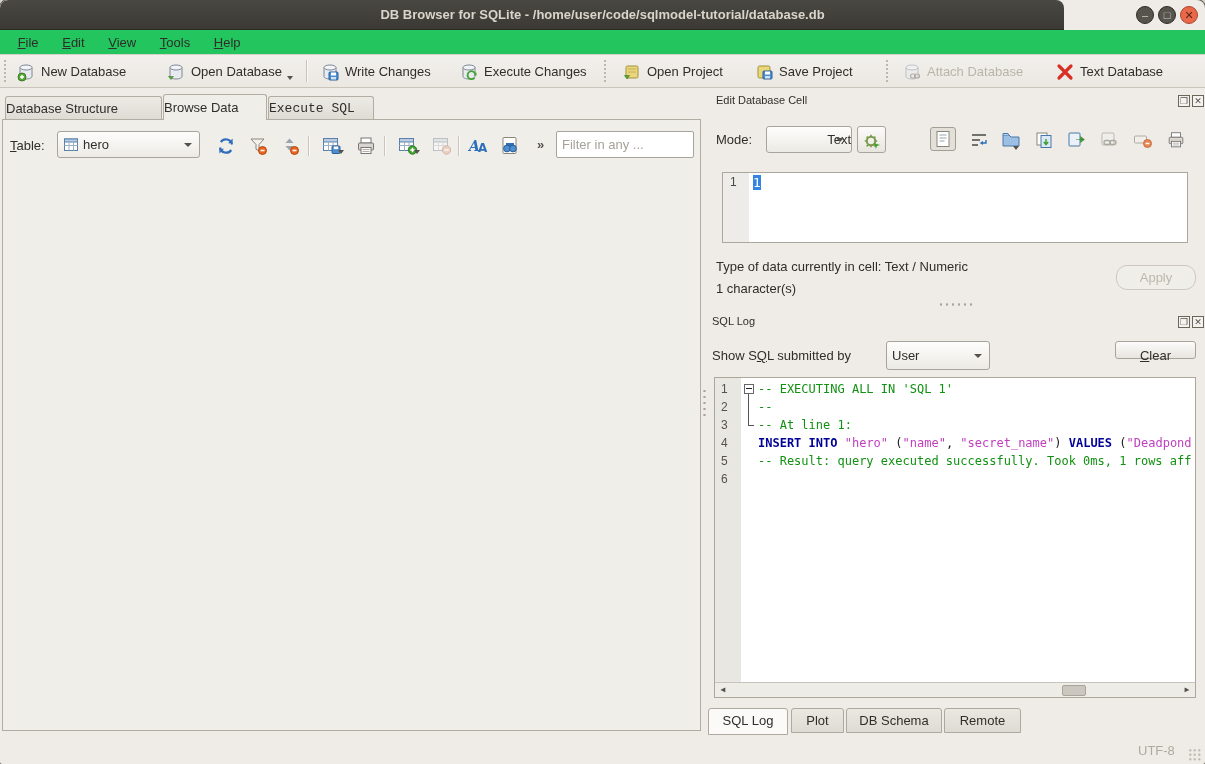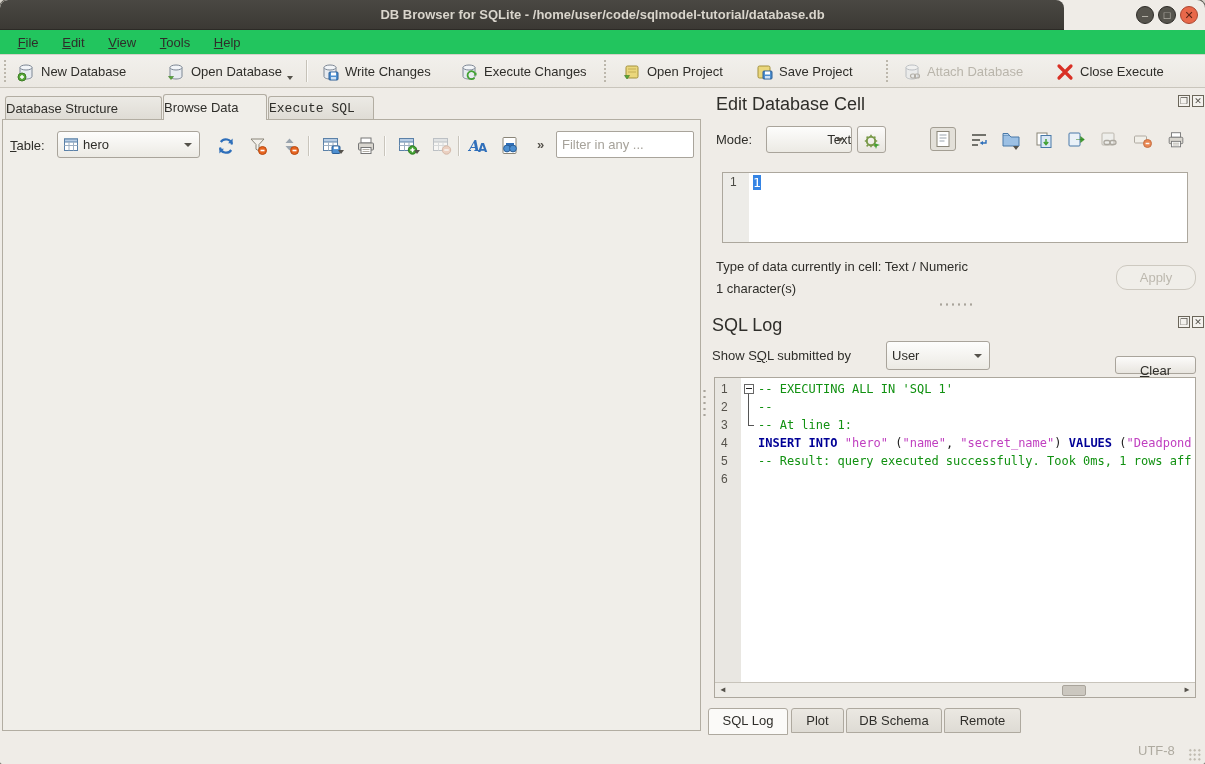--- a/index.html
+++ b/index.html
@@ -71,21 +71,21 @@
   .filter-in::placeholder{color:#a6a29a;}
   .gutterline{left:22px;top:75px;bottom:0;width:1px;background:#e6e3dd;}
 
   
   .navbtn{top:702px;width:20px;height:21px;border:1px solid #a9a49b;border-radius:3px;
           background:linear-gradient(#fcfbfa,#e8e5df);display:flex;align-items:center;justify-content:center;}
   .pushbtn{border:1px solid #a9a49b;border-radius:3px;background:linear-gradient(#fcfbfa,#e8e5df);
            text-align:center;color:#2f2e2a;font-size:13px;}
 
   
-  .dock-title{font-size:18px;color:#2f2e2a;}
+  .dock-title{font-size:11px;color:#2f2e2a;}
   .dockbtn{width:12px;height:12px;border:1px solid #6a6559;background:#f4f2ee;color:#55524b;
            font-size:9px;line-height:10px;text-align:center;}
   .toolico{width:26px;height:24px;display:flex;align-items:center;justify-content:center;position:absolute;}
   .toolico.pressed{border:1px solid #a39e93;border-radius:3px;background:#e3e0d9;}
   .editor{border:1px solid #aca79d;background:#fff;}
   .sel{background:#3584e4;color:#fff;}
 
   
   .sql-area{font-family:"DejaVu Sans Mono","Liberation Mono",monospace;font-size:12px;}
   .sql-row{display:flex;height:18px;line-height:18px;white-space:pre;}
@@ -232,21 +232,21 @@
     </span>
     <span>Attach Database</span>
   </div>
 
   <div class="abs tb-btn" style="left:1051px;">
     <span class="tbicon">
       <svg width="20" height="20" viewBox="0 0 20 20">
           <path d="M4 4l12 12M16 4L4 16" stroke="#d93025" stroke-width="3.2" stroke-linecap="round"></path>
         </svg>
     </span>
-    <span>Close Execute</span>
+    <span>Text Database</span>
   </div>
 
   <div class="abs mtab" style="left:5px;width:157px;">Database Structure</div>
   <div class="abs mtab active" style="left:163px;width:104px;">Browse Data</div>
   <div class="abs mtab" style="left:268px;width:106px;font-family:Liberation Mono, monospace;">Execute SQL</div>
   <div class="abs lframe"></div>
 
   <div class="abs" style="left:10px;top:138px;z-index:4;"><u>T</u>able:</div>
   <div class="abs combo" style="left:57px;top:131px;width:143px;height:27px;z-index:4;">
     <span class="tbicon" style="width:16px;height:16px;">
@@ -493,21 +493,21 @@
 
   <div class="abs dock-title" style="left:712px;top:315px;">SQL Log</div>
   <div class="abs dockbtn" style="left:1178px;top:316px;">❐</div>
   <div class="abs dockbtn" style="left:1192px;top:316px;">✕</div>
 
   <div class="abs" style="left:712px;top:348px;">Show S<u>Q</u>L submitted by</div>
   <div class="abs combo" style="left:886px;top:341px;width:104px;height:29px;">
     <span>User</span>
     <span class="arrow"></span>
   </div>
-  <div class="abs pushbtn" style="left:1115px;top:356px;width:81px;height:18px;line-height:28px;"><u>C</u>lear</div>
+  <div class="abs pushbtn" style="left:1115px;top:341px;width:81px;height:18px;line-height:28px;"><u>C</u>lear</div>
 
   <div class="abs editor sql-area" style="left:714px;top:377px;width:482px;height:321px;">
     <div class="abs" style="left:0;top:0;width:26px;height:304px;background:#e9e7e2;"></div>
     <div class="abs" style="left:0;top:2px;width:480px;height:302px;overflow:hidden;">
         <div class="sql-row"><div class="sql-num">1</div><div class="sql-fold f-minus"></div><div class="sql-code"><span class="t-c">-- EXECUTING ALL IN 'SQL 1'</span></div></div>
         <div class="sql-row"><div class="sql-num">2</div><div class="sql-fold f-line"></div><div class="sql-code"><span class="t-c">--</span></div></div>
         <div class="sql-row"><div class="sql-num">3</div><div class="sql-fold f-end"></div><div class="sql-code"><span class="t-c">-- At line 1:</span></div></div>
         <div class="sql-row"><div class="sql-num">4</div><div class="sql-fold f-none"></div><div class="sql-code"><span class="t-k">INSERT INTO</span><span class="t-p"> </span><span class="t-s">"hero"</span><span class="t-p"> (</span><span class="t-s">"name"</span><span class="t-p">, </span><span class="t-s">"secret_name"</span><span class="t-p">) </span><span class="t-k">VALUES</span><span class="t-p"> (</span><span class="t-s">"Deadpond</span></div></div>
         <div class="sql-row"><div class="sql-num">5</div><div class="sql-fold f-none"></div><div class="sql-code"><span class="t-c">-- Result: query executed successfully. Took 0ms, 1 rows aff</span></div></div>
         <div class="sql-row"><div class="sql-num">6</div><div class="sql-fold f-none"></div><div class="sql-code"></div></div>

